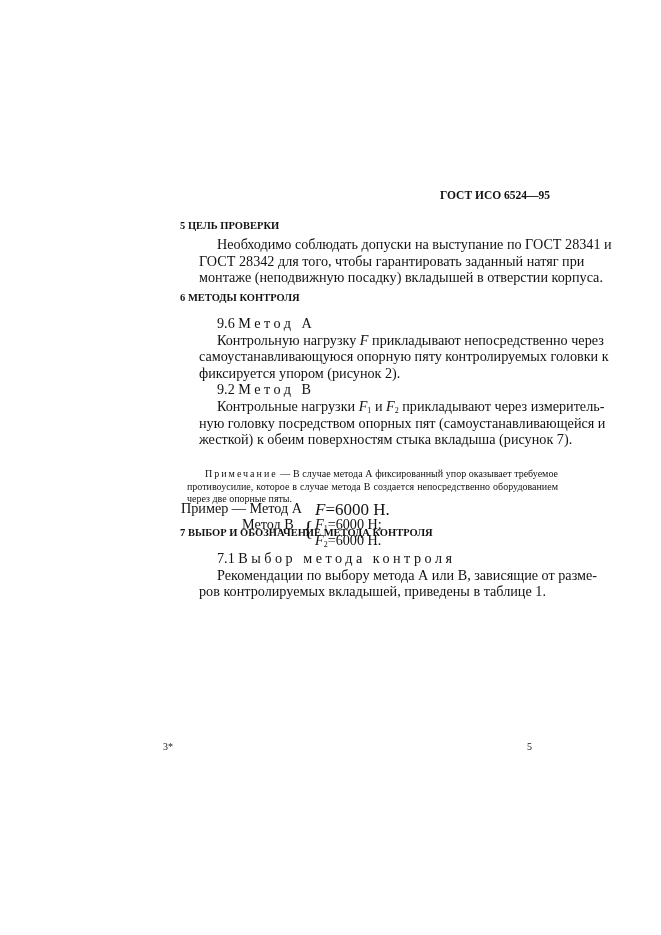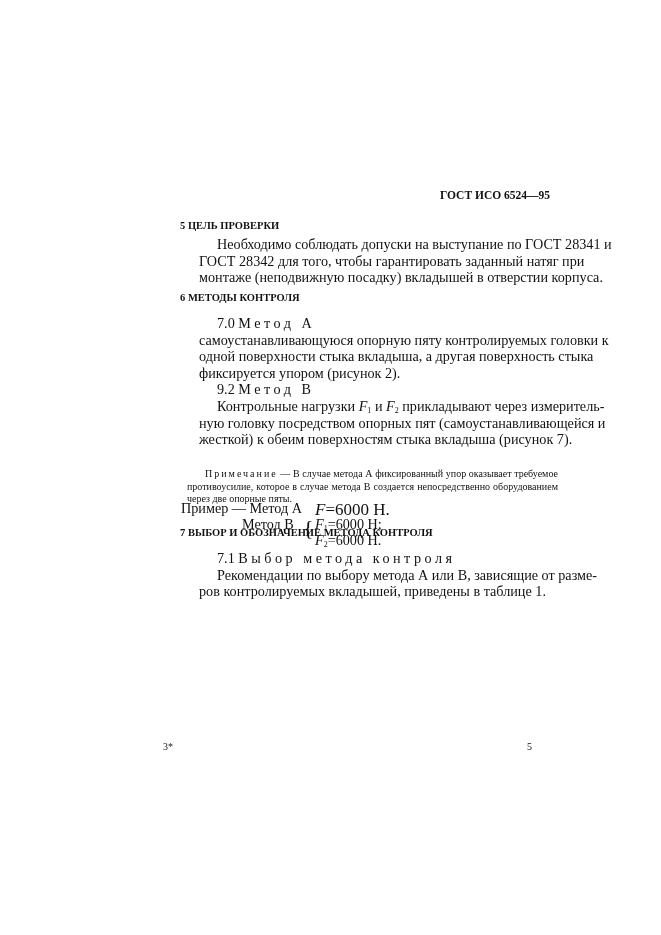--- a/index.html
+++ b/index.html
@@ -28,23 +28,23 @@
 
 <div class="abs h" style="top:220px;">5 ЦЕЛЬ ПРОВЕРКИ</div>
 <div class="p" style="top:236px;">
   <span class="line just ind">Необходимо соблюдать допуски на выступание по ГОСТ 28341 и</span>
   <span class="line just">ГОСТ 28342 для того, чтобы гарантировать заданный натяг при</span>
   <span class="line">монтаже (неподвижную посадку) вкладышей в отверстии корпуса.</span>
 </div>
 
 <div class="abs h" style="top:292px;">6 МЕТОДЫ КОНТРОЛЯ</div>
 <div class="p" style="top:315px;">
-  <span class="line ind"><span>7.0</span>&nbsp;<span class="sp">Метод А</span></span>
+  <span class="line ind"><span>9.6</span>&nbsp;<span class="sp">Метод А</span></span>
+  <span class="line just ind"><span>Контрольную нагрузку </span><i class="F">F</i><span> прикладывают непосредственно через</span></span>
   <span class="line just">самоустанавливающуюся опорную пяту контролируемых головки к</span>
-  <span class="line just">одной поверхности стыка вкладыша, а другая поверхность стыка</span>
   <span class="line">фиксируется упором (рисунок 2).</span>
   <span class="line ind"><span>9.2</span>&nbsp;<span class="sp">Метод В</span></span>
   <span class="line just ind"><span>Контрольные нагрузки </span><i class="F">F</i><sub>1</sub><span> и </span><i class="F">F</i><sub>2</sub><span> прикладывают через измеритель-</span></span>
   <span class="line just">ную головку посредством опорных пят (самоустанавливающейся и</span>
   <span class="line">жесткой) к обеим поверхностям стыка вкладыша (рисунок 7).</span>
 </div>
 
 <div class="note" style="top:468px;margin-left:24px;">
   <span class="line just ind"><span class="sp" style="letter-spacing:2px">Примечание</span><span> — В случае метода А фиксированный упор оказывает требуемое</span></span>
   <span class="line just">противоусилие, которое в случае метода В создается непосредственно оборудованием</span>

